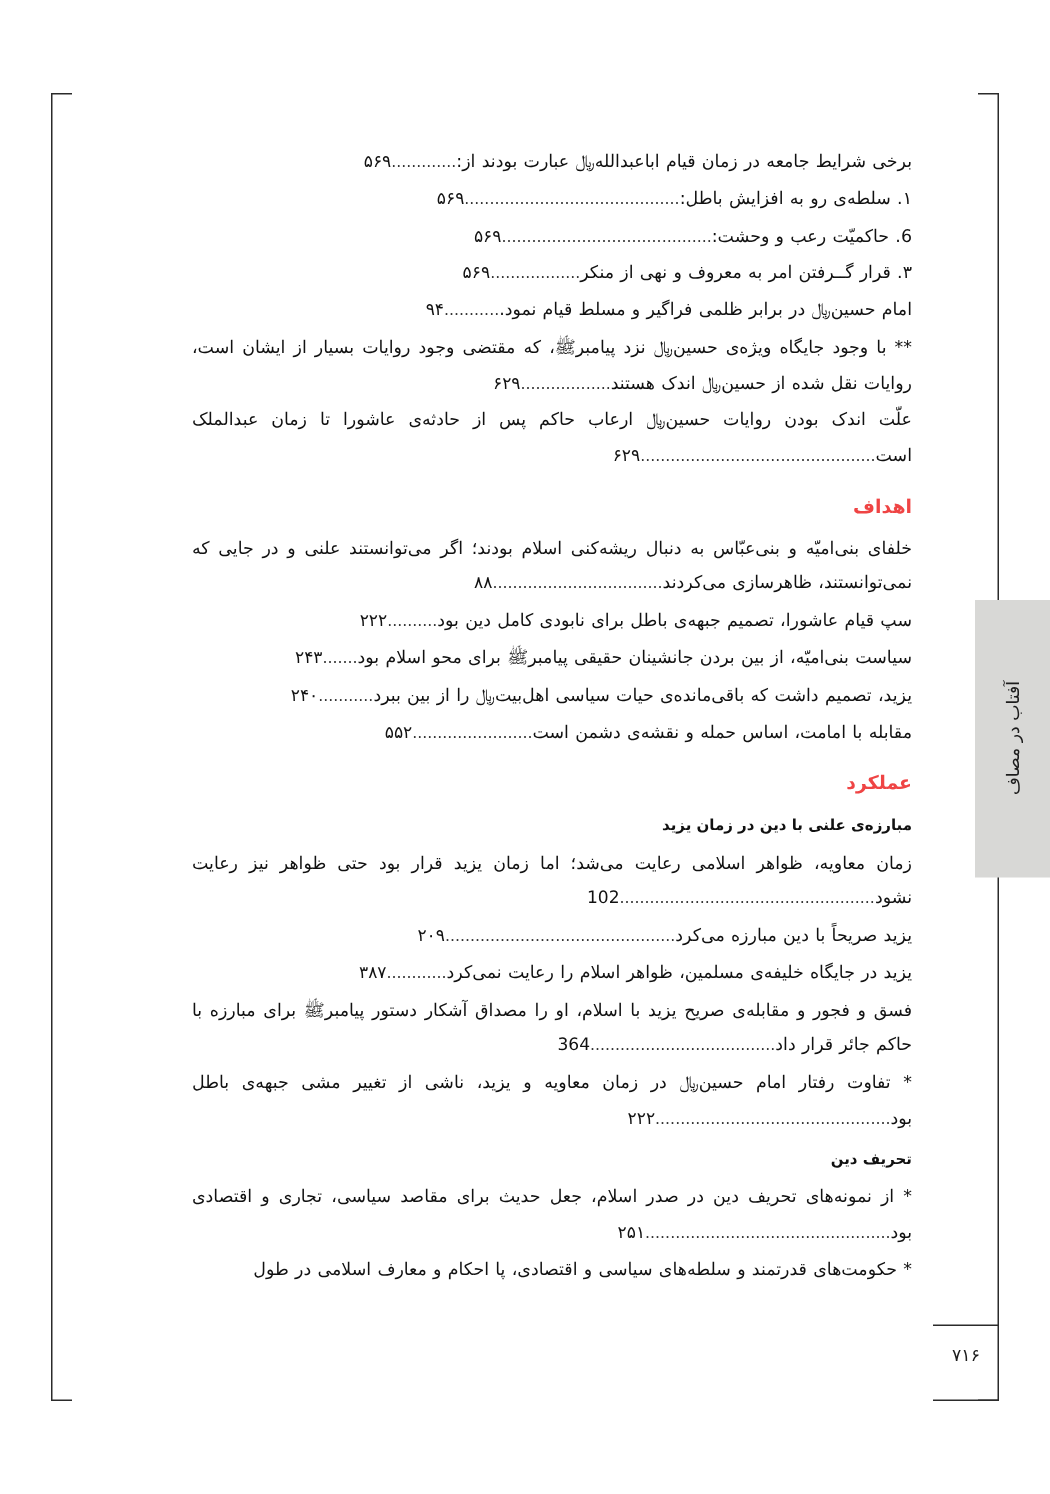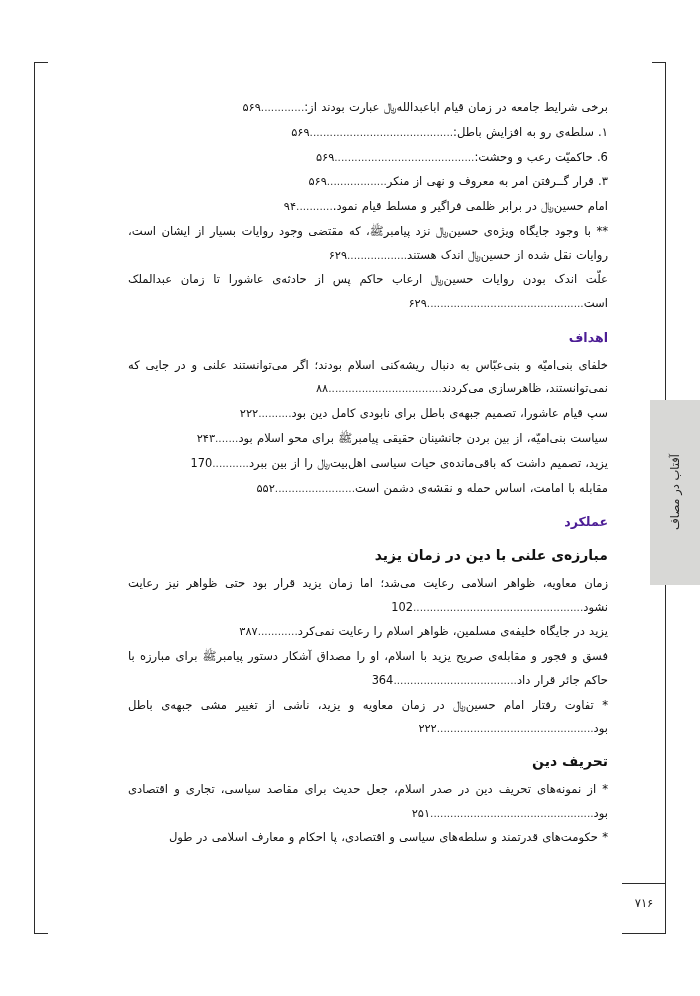--- a/index.html
+++ b/index.html
@@ -90,26 +90,26 @@
     font-size: 10.5px;
   }
   .toc-entry .pg {
     font-size: 11.4px;
     color: #111;
   }
 
   .section-head {
     font-size: 12.6px;
     font-weight: bold;
-    color: #4c1d95;
+    color: #ef4444;
     margin: 9px 0 3px 0;
     text-align: right;
   }
   .sub-head {
-    font-size: 14px;
+    font-size: 10px;
     font-weight: bold;
     color: #111;
     margin: 6px 0 2px 0;
     text-align: right;
   }
 
   
   .folio {
     position: absolute;
     right: 34px;
@@ -174,32 +174,35 @@
     <p class="toc-entry">
       <span>خلفای بنی‌امیّه و بنی‌عبّاس به دنبال ریشه‌کنی اسلام بودند؛ اگر می‌توانستند علنی و در جایی که نمی‌توانستند، ظاهرسازی می‌کردند</span><span class="leader">..................................</span><span class="pg">۸۸</span>
     </p>
     <p class="toc-entry">
       <span>سپ قیام عاشورا، تصمیم جبهه‌ی باطل برای نابودی کامل دین بود</span><span class="leader">..........</span><span class="pg">۲۲۲</span>
     </p>
     <p class="toc-entry">
       <span>سیاست بنی‌امیّه، از بین بردن جانشینان حقیقی پیامبرﷺ برای محو اسلام بود</span><span class="leader">.......</span><span class="pg">۲۴۳</span>
     </p>
     <p class="toc-entry">
-      <span>یزید، تصمیم داشت که باقی‌مانده‌ی حیات سیاسی اهل‌بیت﷼ را از بین ببرد</span><span class="leader">...........</span><span class="pg">170</span>
+      <span>یزید، تصمیم داشت که باقی‌مانده‌ی حیات سیاسی اهل‌بیت﷼ را از بین ببرد</span><span class="leader">...........</span><span class="pg">۲۴۰</span>
     </p>
     <p class="toc-entry">
       <span>مقابله با امامت، اساس حمله و نقشه‌ی دشمن است</span><span class="leader">........................</span><span class="pg">۵۵۲</span>
     </p>
 
     <h2 class="section-head">عملکرد</h2>
 
     <h3 class="sub-head">مبارزه‌ی علنی با دین در زمان یزید</h3>
 
     <p class="toc-entry">
       <span>زمان معاویه، ظواهر اسلامی رعایت می‌شد؛ اما زمان یزید قرار بود حتی ظواهر نیز رعایت نشود</span><span class="leader">...................................................</span><span class="pg">102</span>
+    </p>
+    <p class="toc-entry">
+      <span>یزید صریحاً با دین مبارزه می‌کرد</span><span class="leader">..............................................</span><span class="pg">۲۰۹</span>
     </p>
     <p class="toc-entry">
       <span>یزید در جایگاه خلیفه‌ی مسلمین، ظواهر اسلام را رعایت نمی‌کرد</span><span class="leader">............</span><span class="pg">۳۸۷</span>
     </p>
     <p class="toc-entry">
       <span>فسق و فجور و مقابله‌ی صریح یزید با اسلام، او را مصداق آشکار دستور پیامبرﷺ برای مبارزه با حاکم جائر قرار داد</span><span class="leader">.....................................</span><span class="pg">364</span>
     </p>
     <p class="toc-entry">
       <span>* تفاوت رفتار امام حسین﷼ در زمان معاویه و یزید، ناشی از تغییر مشی جبهه‌ی باطل بود</span><span class="leader">...............................................</span><span class="pg">۲۲۲</span>
     </p>

